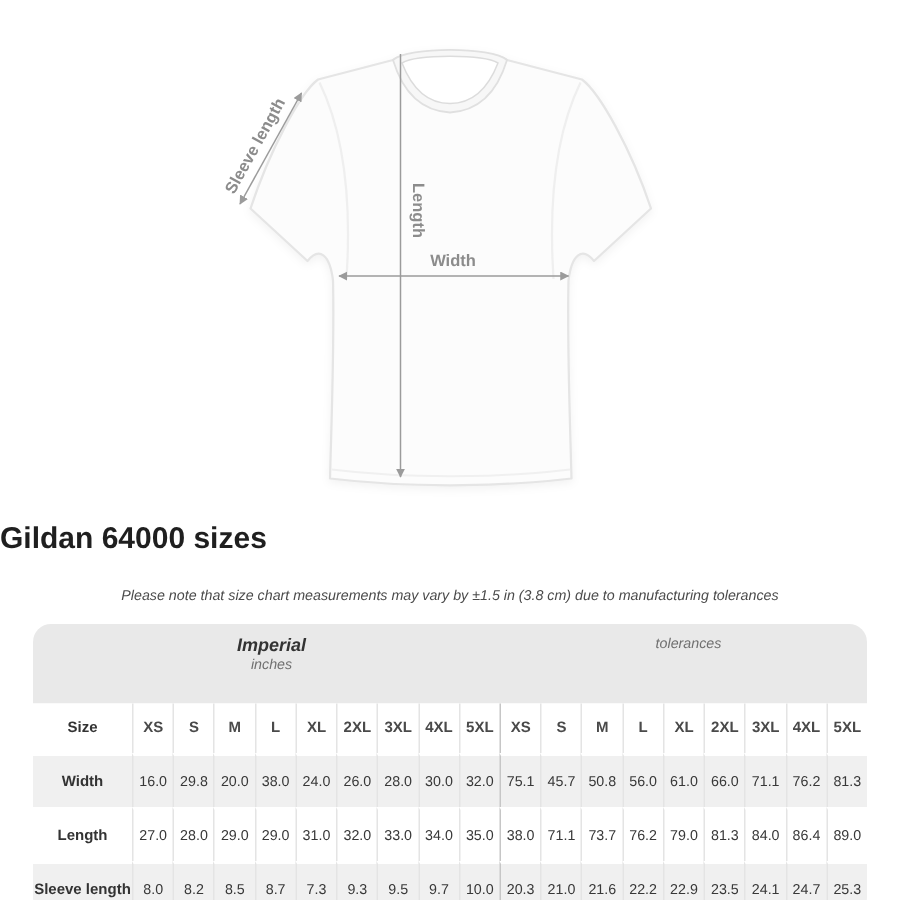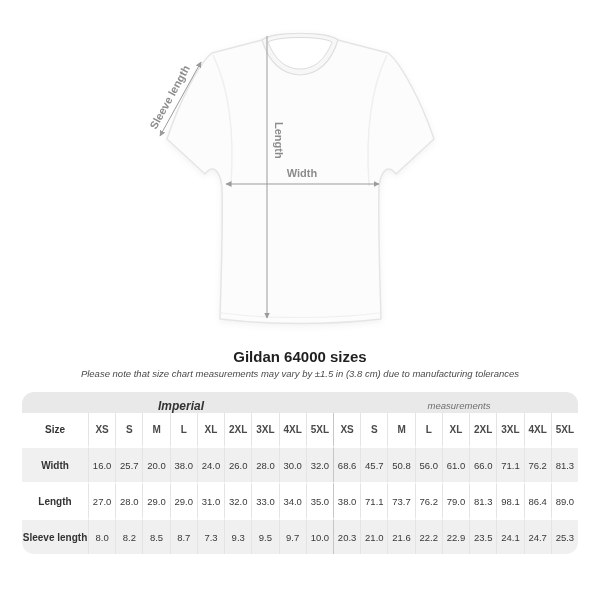--- a/index.html
+++ b/index.html
@@ -5,27 +5,27 @@
   html,body{margin:0;padding:0;background:#fff;}
   body{width:600px;height:600px;font-family:"Liberation Sans",sans-serif;overflow:hidden;}
   .page{width:600px;height:600px;background:#fff;}
 
   
   .figure{position:relative;width:600px;height:340px;}
   .figure svg{position:absolute;left:0;top:0;}
   svg text{font-family:"Liberation Sans",sans-serif;}
 
   
-  .title{margin:8px 0 3px;text-align:center;font-size:15px;font-weight:bold;color:#1f1f1f;}
+  .title{margin:8px 0 21px;font-size:20px;font-weight:bold;color:#1f1f1f;}
   .subtitle{margin:0 0 13px;text-align:center;font-size:9.5px;font-style:italic;color:#4a4a4a;}
 
   
   .size-table{margin:0 22px;border-radius:12px;overflow:hidden;background:#fff;}
   .band{display:grid;grid-template-columns:57.2% 42.8%;background:#e9e9e9;}
-  .band-group{text-align:center;padding:7px 0 0;}
+  .band-group{text-align:center;padding:7px 0 20px;}
   .gname{font-size:12px;font-weight:bold;font-style:italic;color:#333;}
   .gunit{font-size:9.5px;font-style:italic;color:#6f6f6f;margin-top:1px;}
   .tbody{display:grid;grid-template-columns:66px repeat(18,1fr);}
   .cell{height:33px;display:flex;align-items:center;justify-content:center;
         border-left:1px solid #e4e4e4;white-space:nowrap;}
   .lbl{border-left:none;font-size:10px;font-weight:bold;color:#333;}
   .hd{font-size:10px;font-weight:bold;color:#4a4a4a;}
   .val{font-size:9.5px;color:#383838;}
   .r0,.r2{background:#ffffff;}
   .r1,.r3{background:#f0f0f0;}
@@ -77,23 +77,24 @@
     </svg>
   </div>
 
   <div class="title">Gildan 64000 sizes</div>
   <div class="subtitle">Please note that size chart measurements may vary by ±1.5 in (3.8 cm) due to manufacturing tolerances</div>
 
   <div class="size-table">
     <div class="band">
       <div class="band-group">
         <div class="gname">Imperial</div>
+        <div class="gunit">inches</div>
       </div>
       <div class="band-group">
-        <div class="gunit">measurements</div>
+        <div class="gunit">tolerances</div>
       </div>
     </div>
     <div class="tbody">
         <div class="cell lbl r0">Size</div>
         <div class="cell hd r0">XS</div>
         <div class="cell hd r0">S</div>
         <div class="cell hd r0">M</div>
         <div class="cell hd r0">L</div>
         <div class="cell hd r0">XL</div>
         <div class="cell hd r0">2XL</div>
@@ -104,29 +105,29 @@
         <div class="cell hd r0">S</div>
         <div class="cell hd r0">M</div>
         <div class="cell hd r0">L</div>
         <div class="cell hd r0">XL</div>
         <div class="cell hd r0">2XL</div>
         <div class="cell hd r0">3XL</div>
         <div class="cell hd r0">4XL</div>
         <div class="cell hd r0">5XL</div>
         <div class="cell lbl r1">Width</div>
         <div class="cell val r1">16.0</div>
-        <div class="cell val r1">25.7</div>
+        <div class="cell val r1">29.8</div>
         <div class="cell val r1">20.0</div>
         <div class="cell val r1">38.0</div>
         <div class="cell val r1">24.0</div>
         <div class="cell val r1">26.0</div>
         <div class="cell val r1">28.0</div>
         <div class="cell val r1">30.0</div>
         <div class="cell val r1">32.0</div>
-        <div class="cell val r1 ms">68.6</div>
+        <div class="cell val r1 ms">75.1</div>
         <div class="cell val r1">45.7</div>
         <div class="cell val r1">50.8</div>
         <div class="cell val r1">56.0</div>
         <div class="cell val r1">61.0</div>
         <div class="cell val r1">66.0</div>
         <div class="cell val r1">71.1</div>
         <div class="cell val r1">76.2</div>
         <div class="cell val r1">81.3</div>
         <div class="cell lbl r2">Length</div>
         <div class="cell val r2">27.0</div>
@@ -137,21 +138,21 @@
         <div class="cell val r2">32.0</div>
         <div class="cell val r2">33.0</div>
         <div class="cell val r2">34.0</div>
         <div class="cell val r2">35.0</div>
         <div class="cell val r2 ms">38.0</div>
         <div class="cell val r2">71.1</div>
         <div class="cell val r2">73.7</div>
         <div class="cell val r2">76.2</div>
         <div class="cell val r2">79.0</div>
         <div class="cell val r2">81.3</div>
-        <div class="cell val r2">98.1</div>
+        <div class="cell val r2">84.0</div>
         <div class="cell val r2">86.4</div>
         <div class="cell val r2">89.0</div>
         <div class="cell lbl r3">Sleeve length</div>
         <div class="cell val r3">8.0</div>
         <div class="cell val r3">8.2</div>
         <div class="cell val r3">8.5</div>
         <div class="cell val r3">8.7</div>
         <div class="cell val r3">7.3</div>
         <div class="cell val r3">9.3</div>
         <div class="cell val r3">9.5</div>

